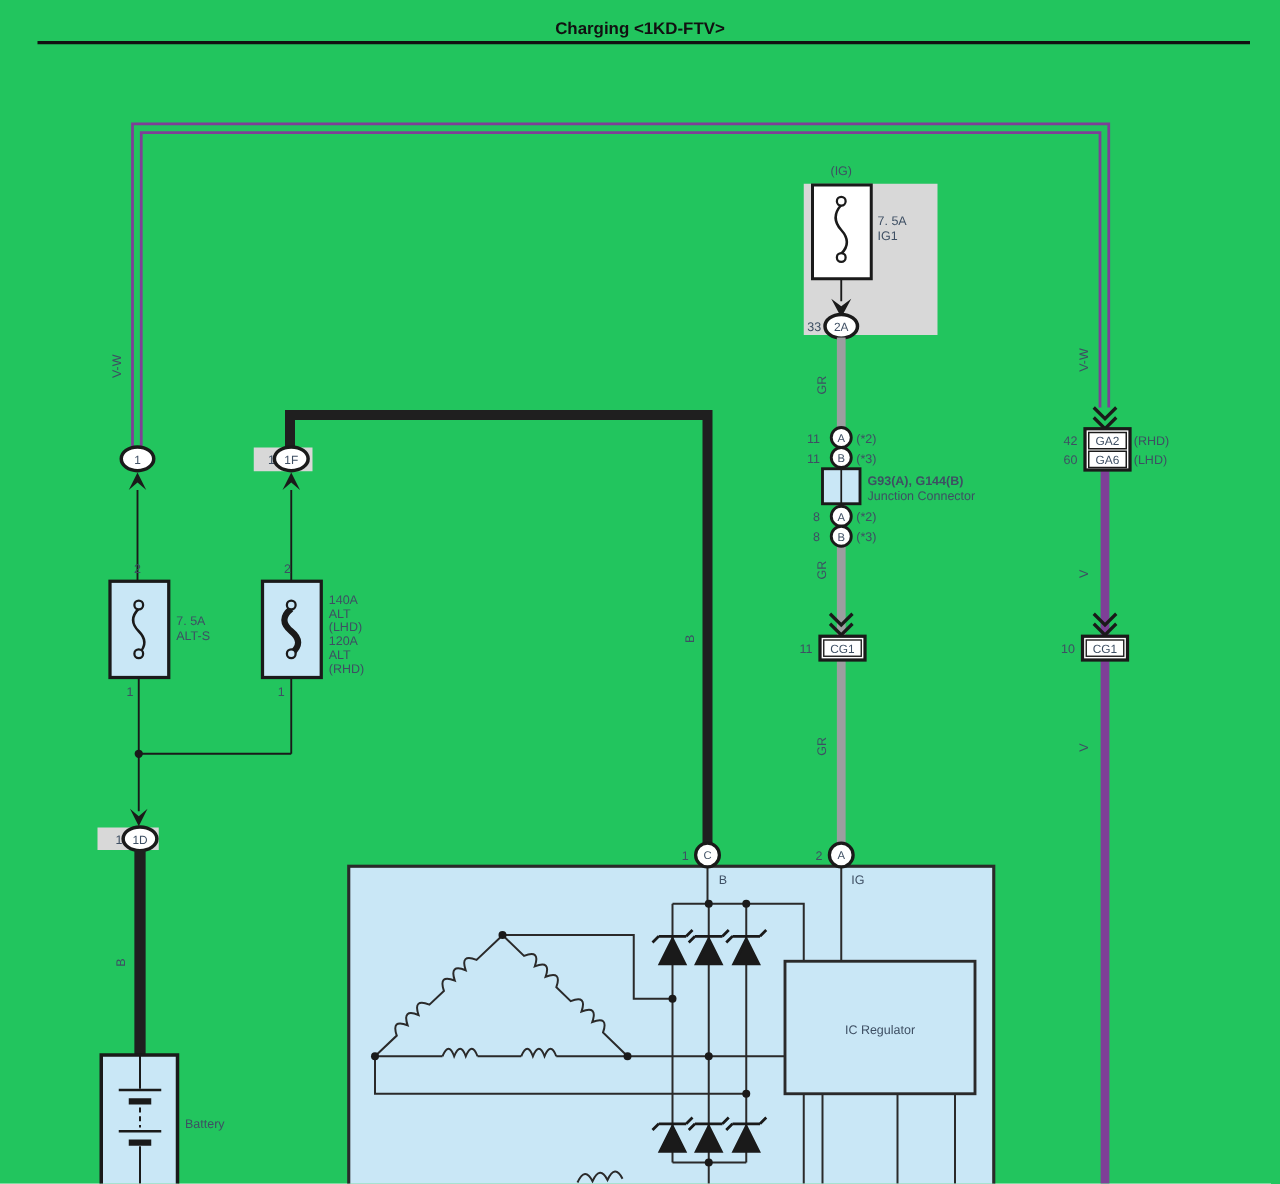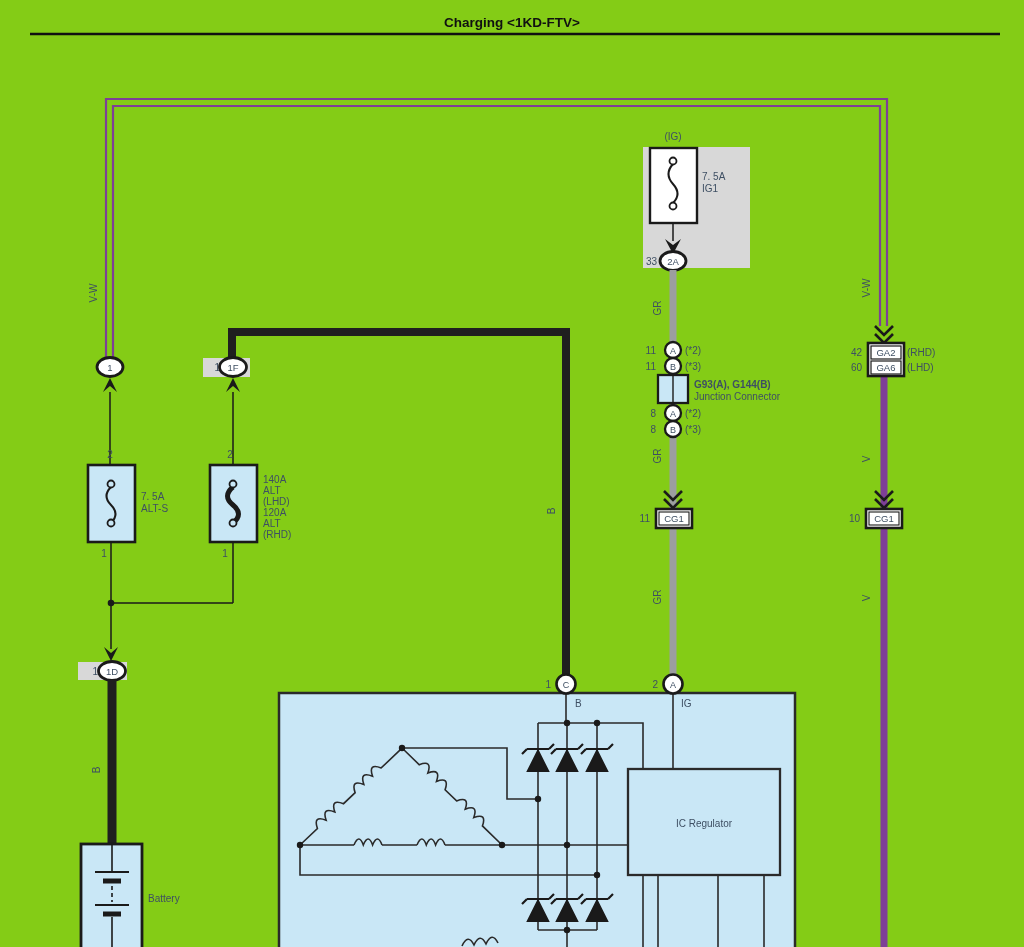--- a/index.html
+++ b/index.html
@@ -1,16 +1,16 @@
 <!DOCTYPE html>
 <html><head>
 <meta charset="utf-8">
 <style>
   html,body{margin:0;padding:0;background:#ffffff;}
-  .canvas{position:relative;width:1024px;height:947px;background:#84cc16;overflow:hidden;text-align:center;}
+  .canvas{position:relative;width:1024px;height:947px;background:#22c55e;overflow:hidden;text-align:center;}
   svg{display:block;}
   svg text{font-family:"Liberation Sans","DejaVu Sans",sans-serif;font-size:10px;fill:#3e4f63;}
   svg text.ttl{font-size:13.5px;font-weight:bold;fill:#111;}
   svg text.b{font-weight:bold;}
   svg text.cn{font-size:9.5px;}
   svg text.tn{font-size:9px;}
 </style>
 </head>
 <body>
 

